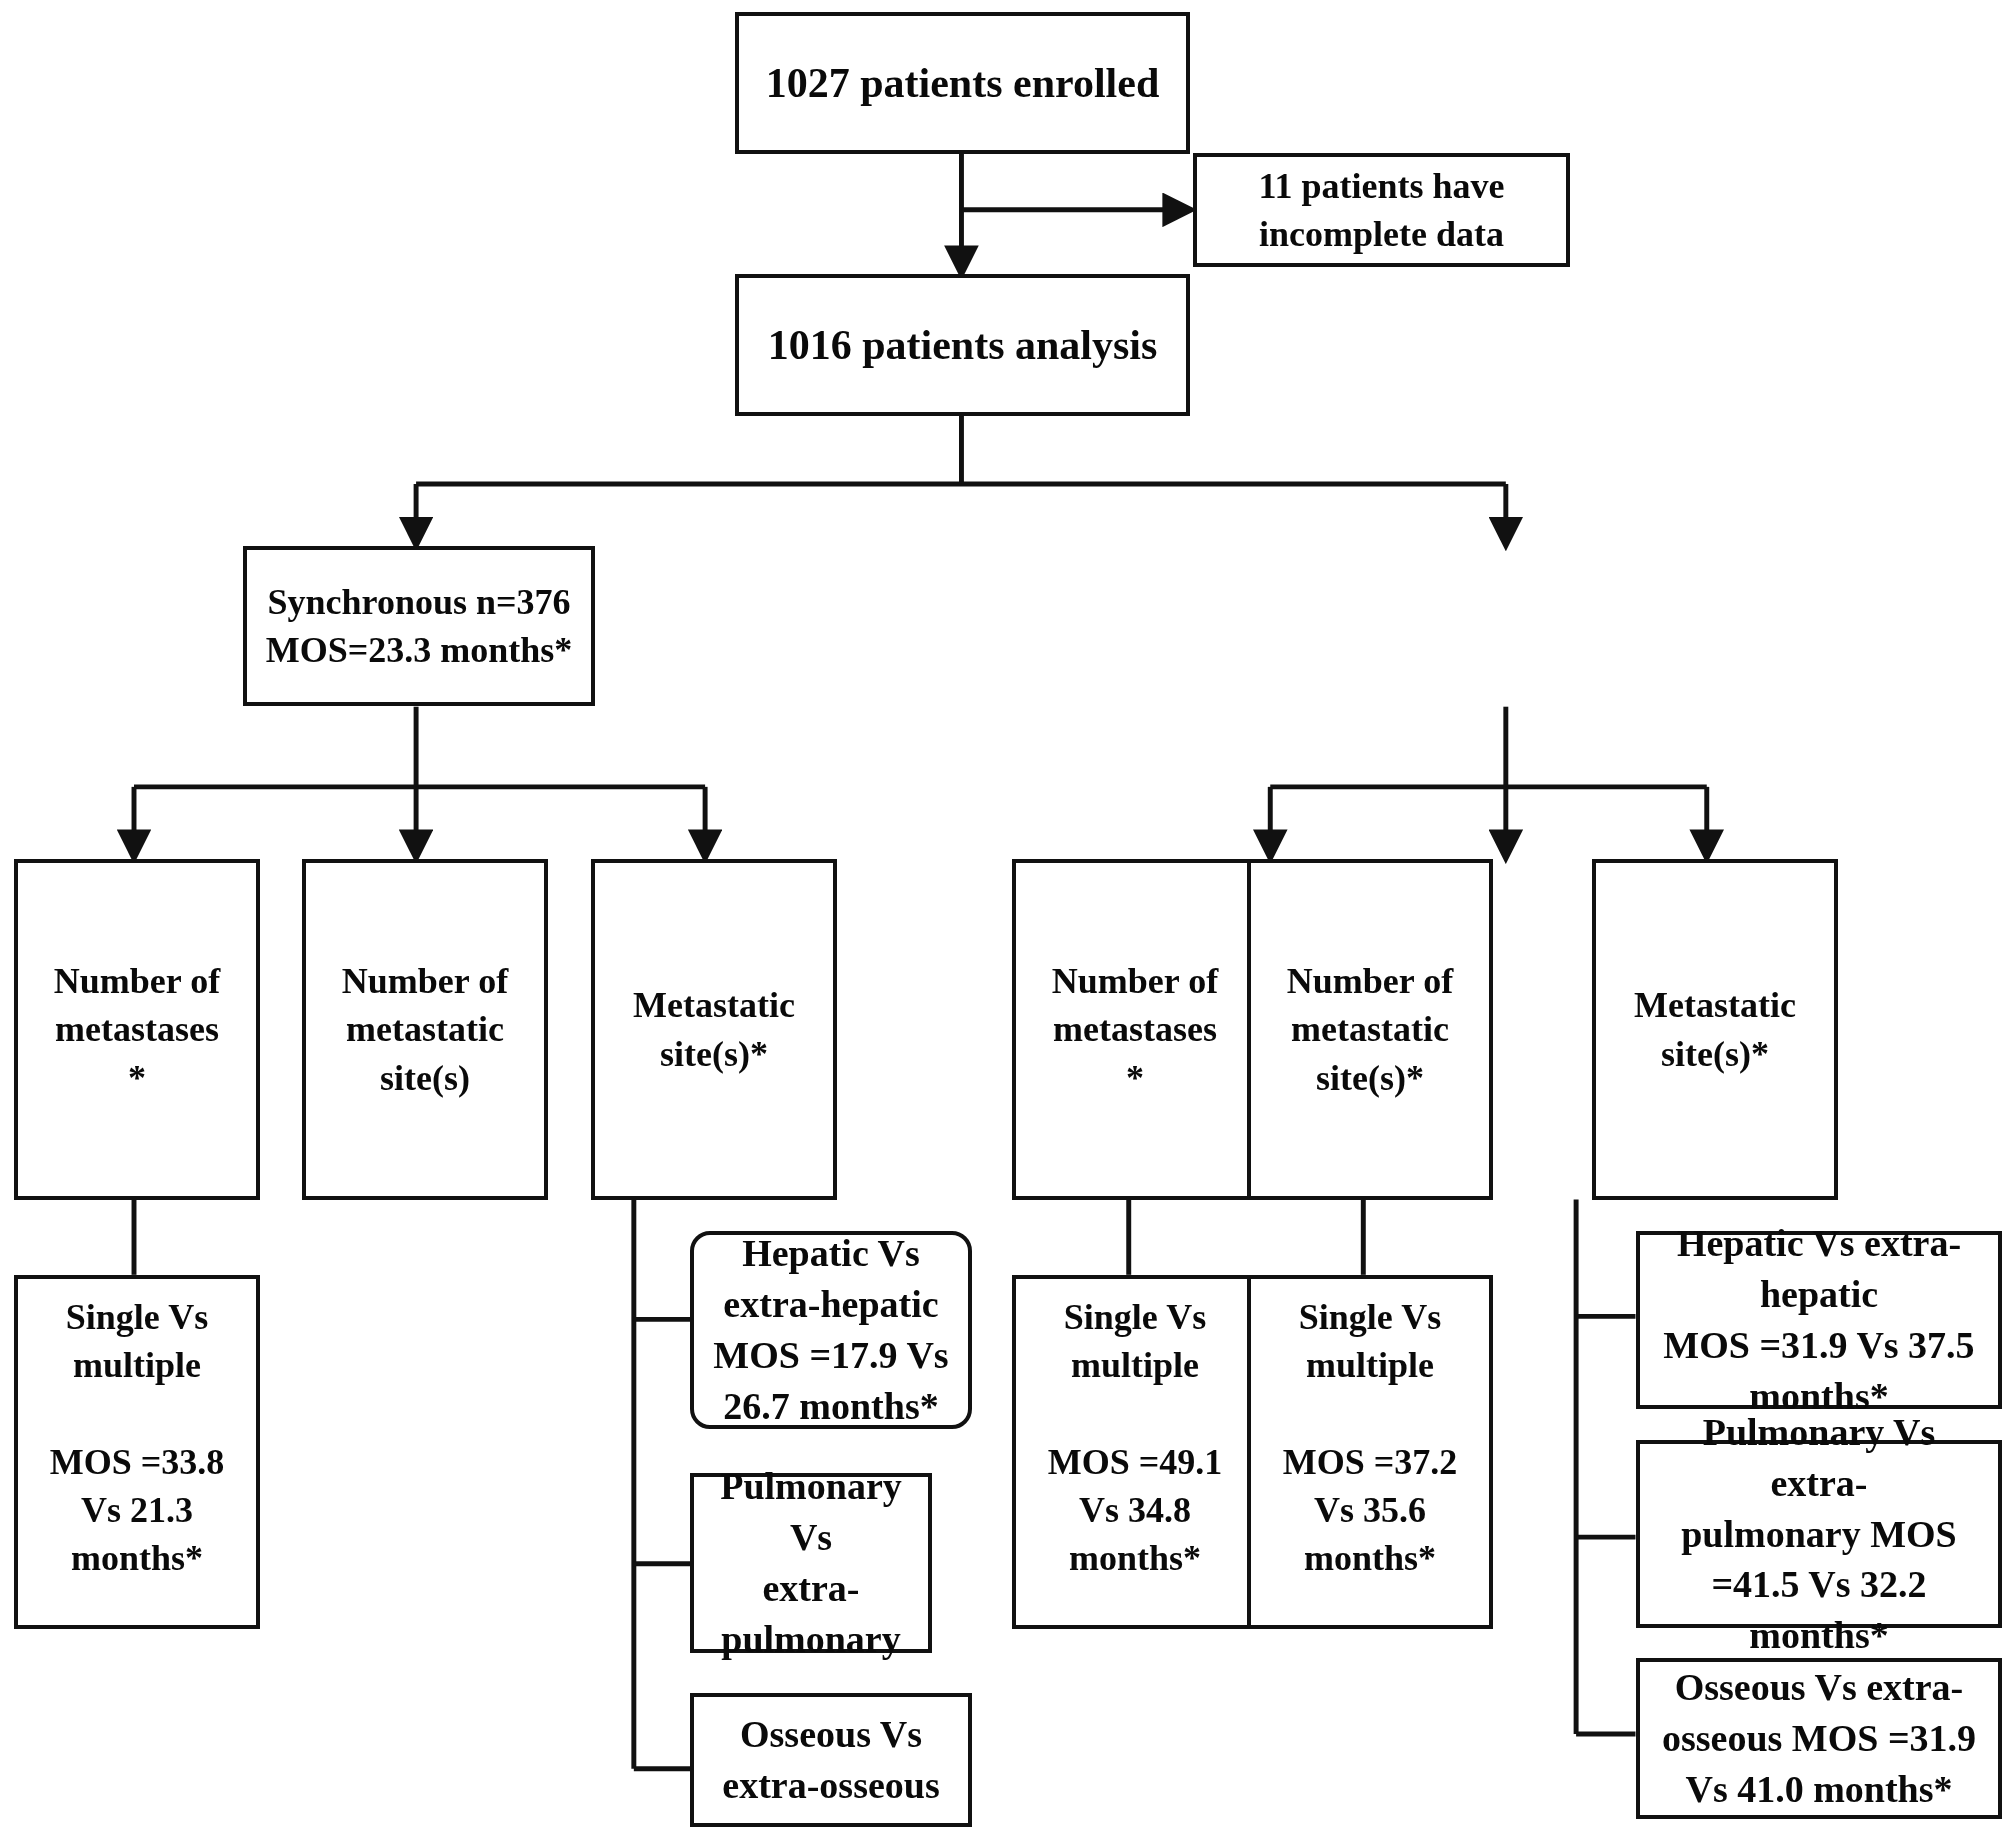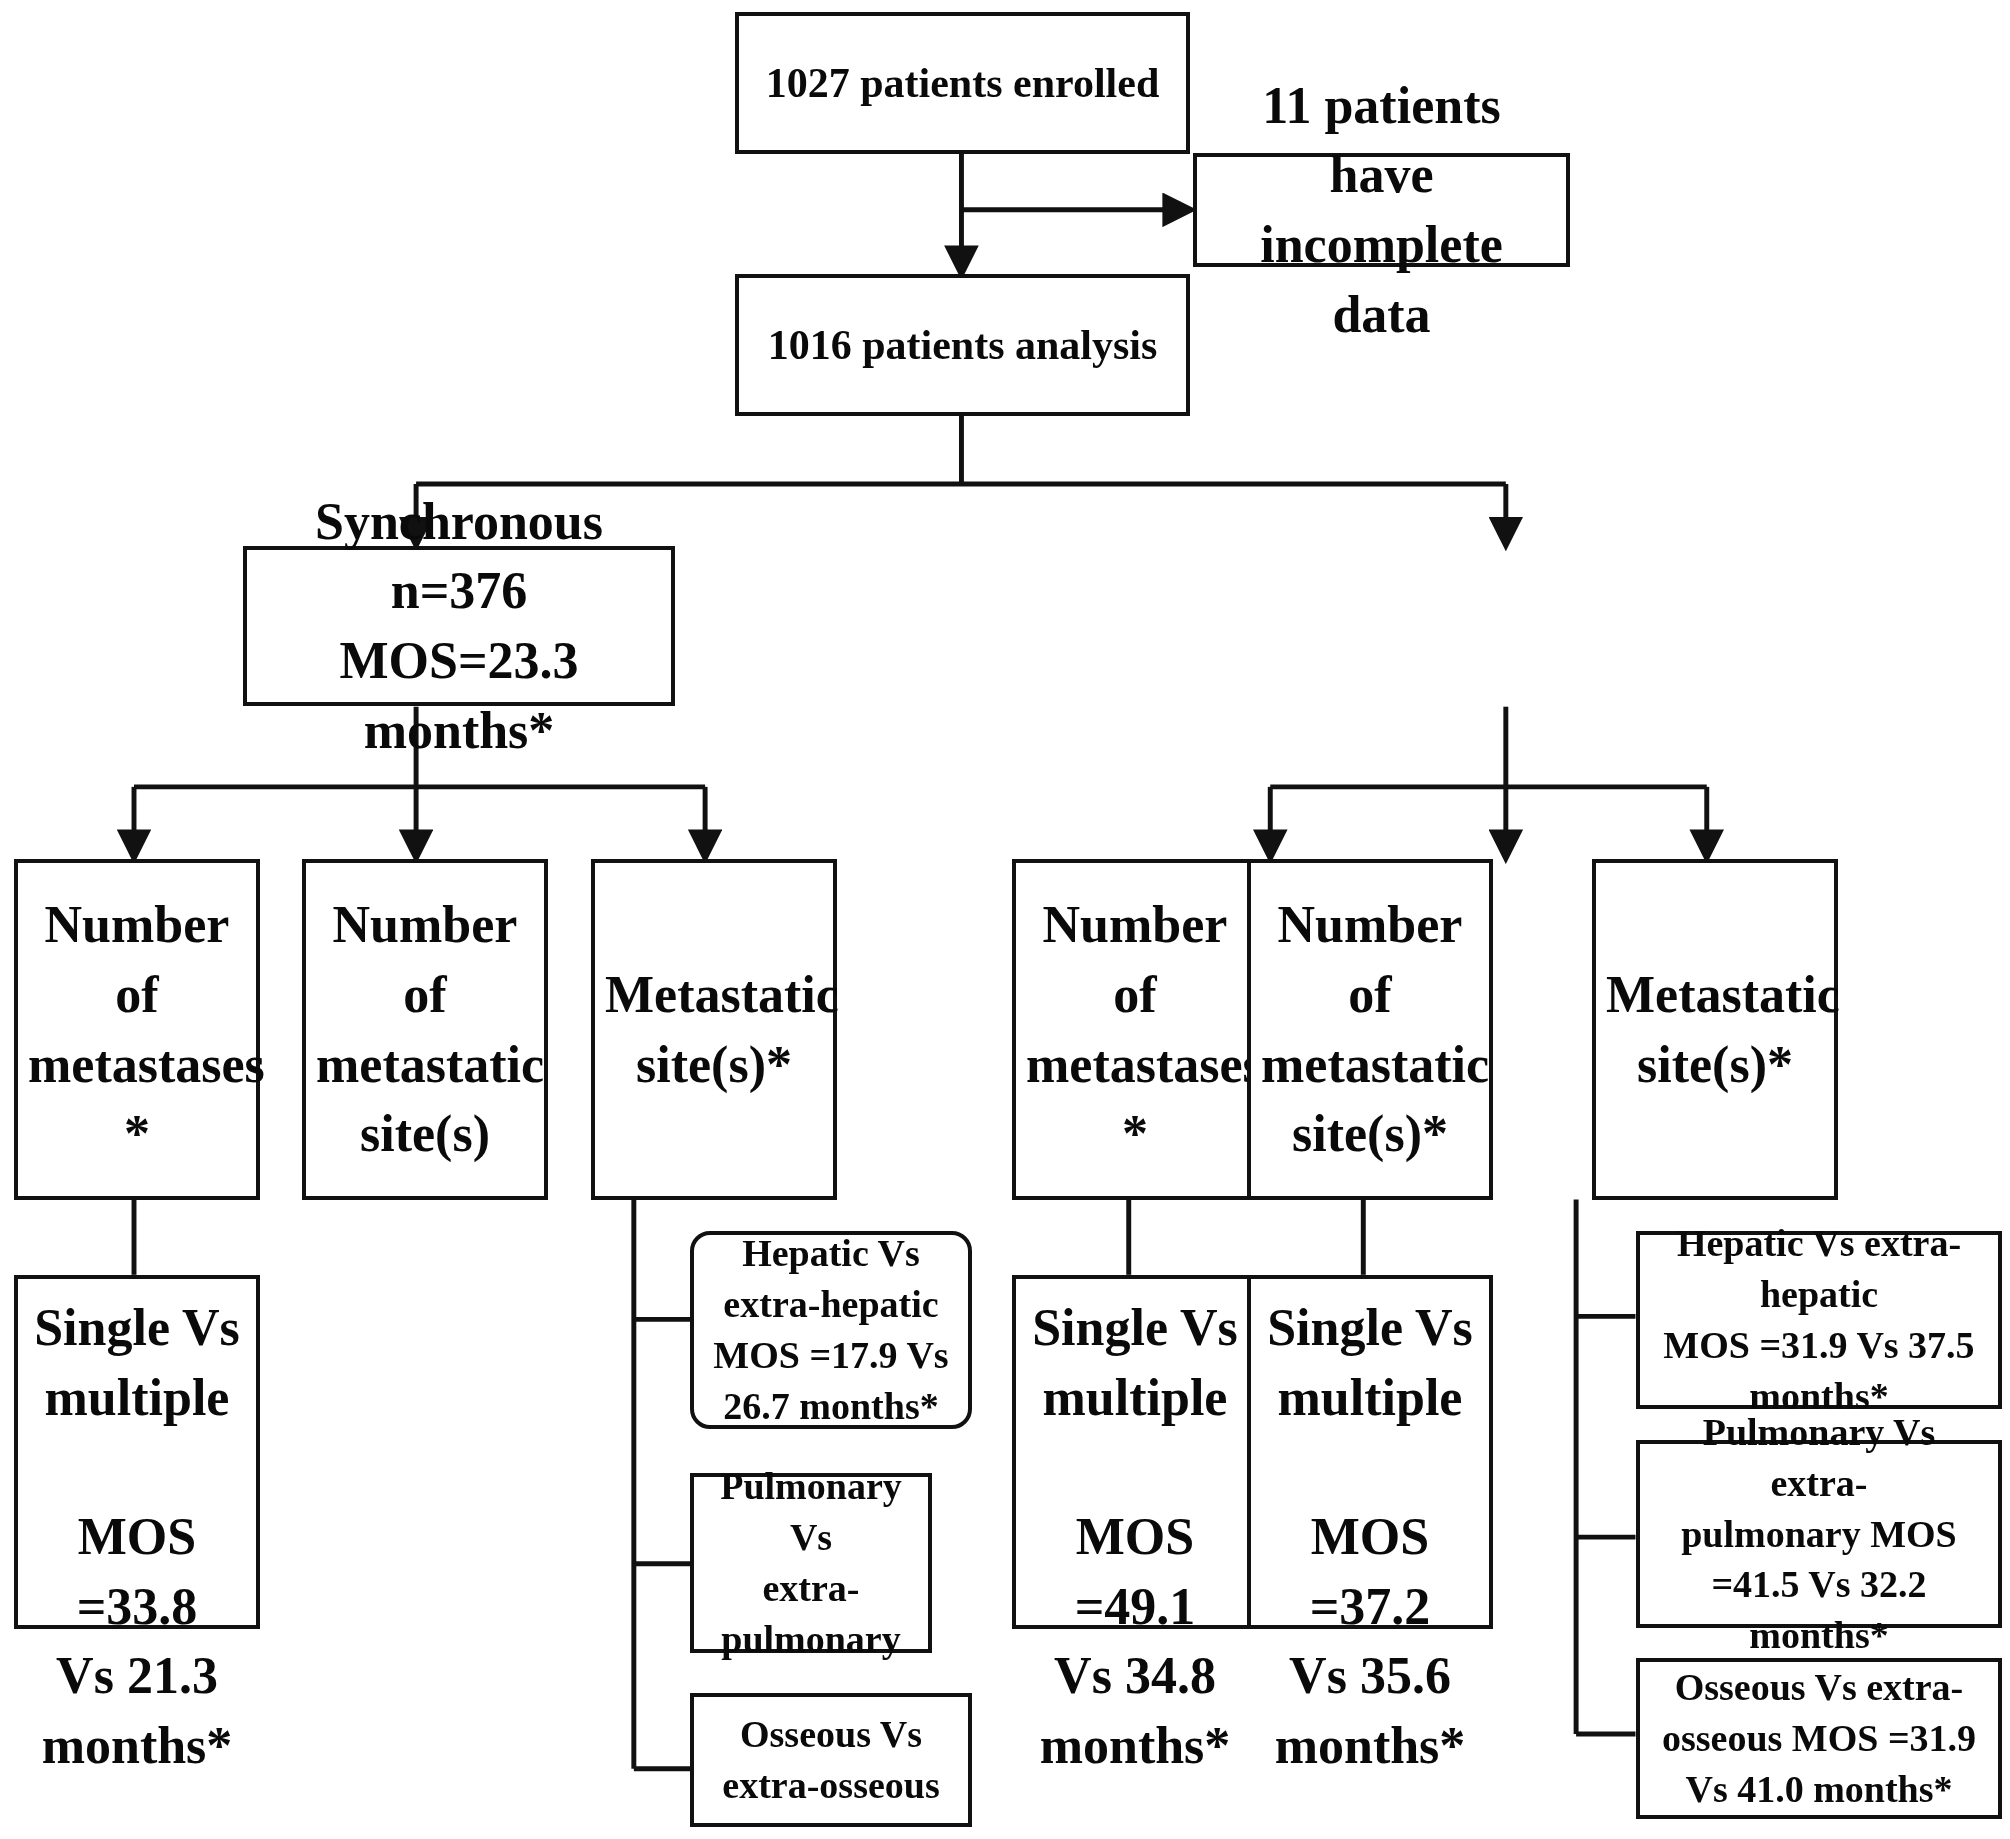--- a/index.html
+++ b/index.html
@@ -38,21 +38,21 @@
     line-height: 1.34;
     padding: 19px 10px;
     z-index: 2;
   }
   .node .txt {
     display: block;
     width: 100%;
     white-space: pre-line;
   }
   .fs-42 { font-size: 42px; }
-  .fs-40 { font-size: 52px; }
+  .fs-40 { font-size: 36px; }
   .fs-38 { font-size: 38px; }
   .align-top { align-items: flex-start; padding-top: 14px; justify-content: center; }
 </style>
 </head>
 <body>
 
 <div id="canvas">
 
   <svg id="connectors" viewBox="0 0 2031 1858" xmlns="http://www.w3.org/2000/svg">
     <defs>
@@ -105,21 +105,21 @@
 
   <div class="node fs-40" style="left:1193px; top:153px; width:377px; height:114px;">
     <span class="txt">11 patients have
 incomplete data</span>
   </div>
 
   <div class="node fs-42" style="left:735px; top:274px; width:455px; height:142px;">
     <span class="txt">1016 patients analysis</span>
   </div>
 
-  <div class="node fs-40" style="left:243px; top:546px; width:432px; height:160px;">
+  <div class="node fs-40" style="left:243px; top:546px; width:352px; height:160px;">
     <span class="txt">Synchronous n=376
 MOS=23.3 months*</span>
   </div>
 
 
   <div class="node fs-40" style="left:14px; top:859px; width:246px; height:341px;">
     <span class="txt">Number of
 metastases
 *</span>
   </div>

